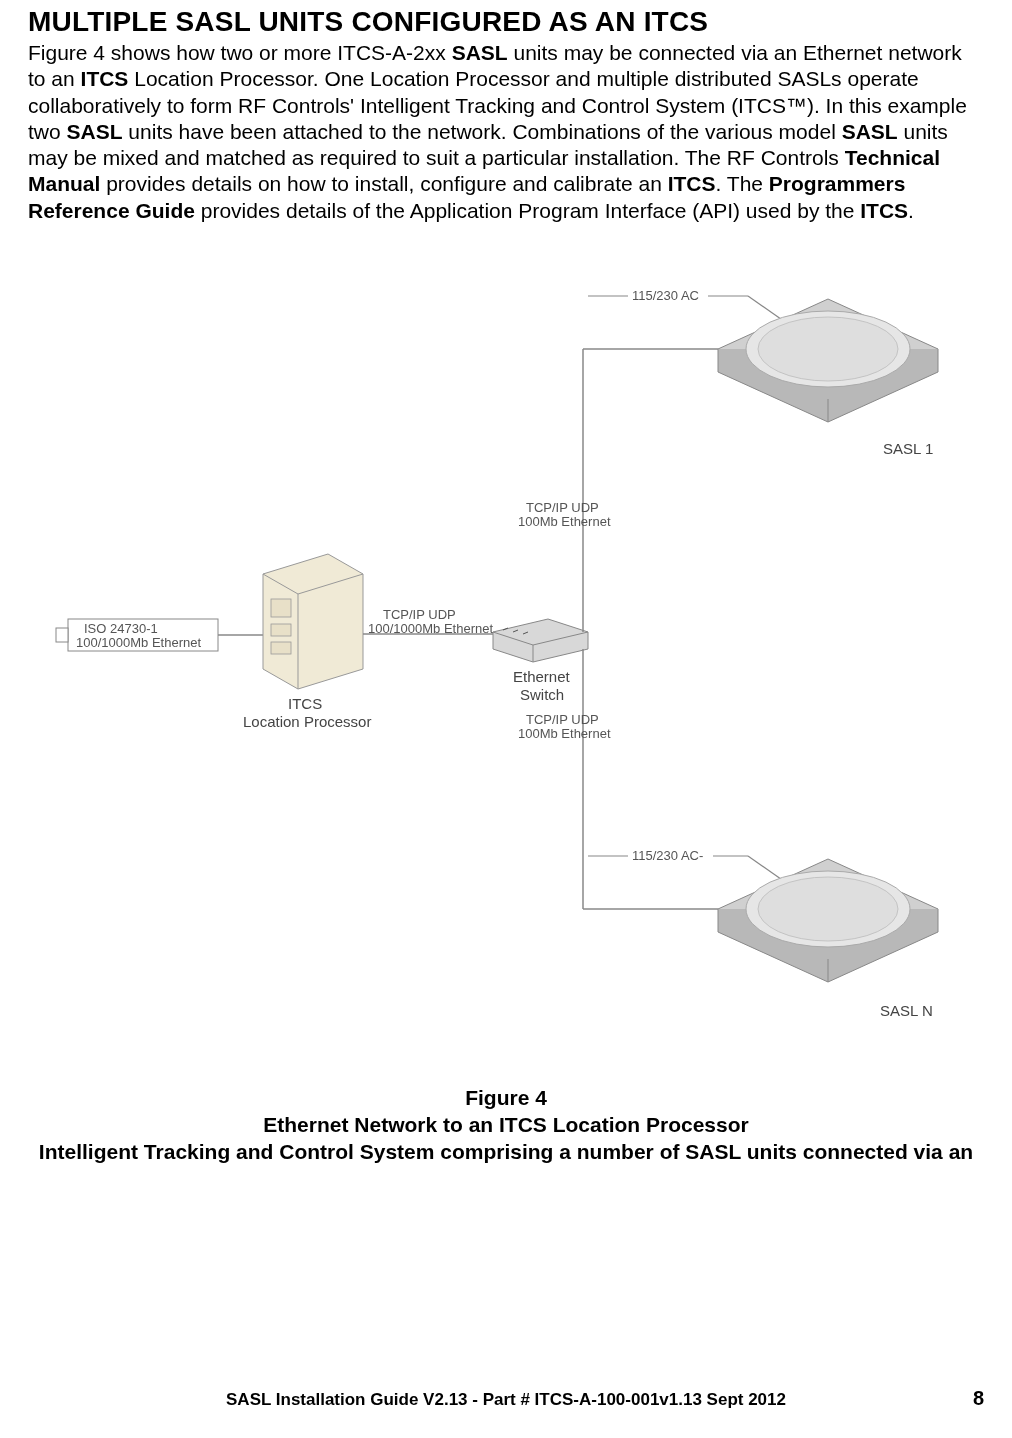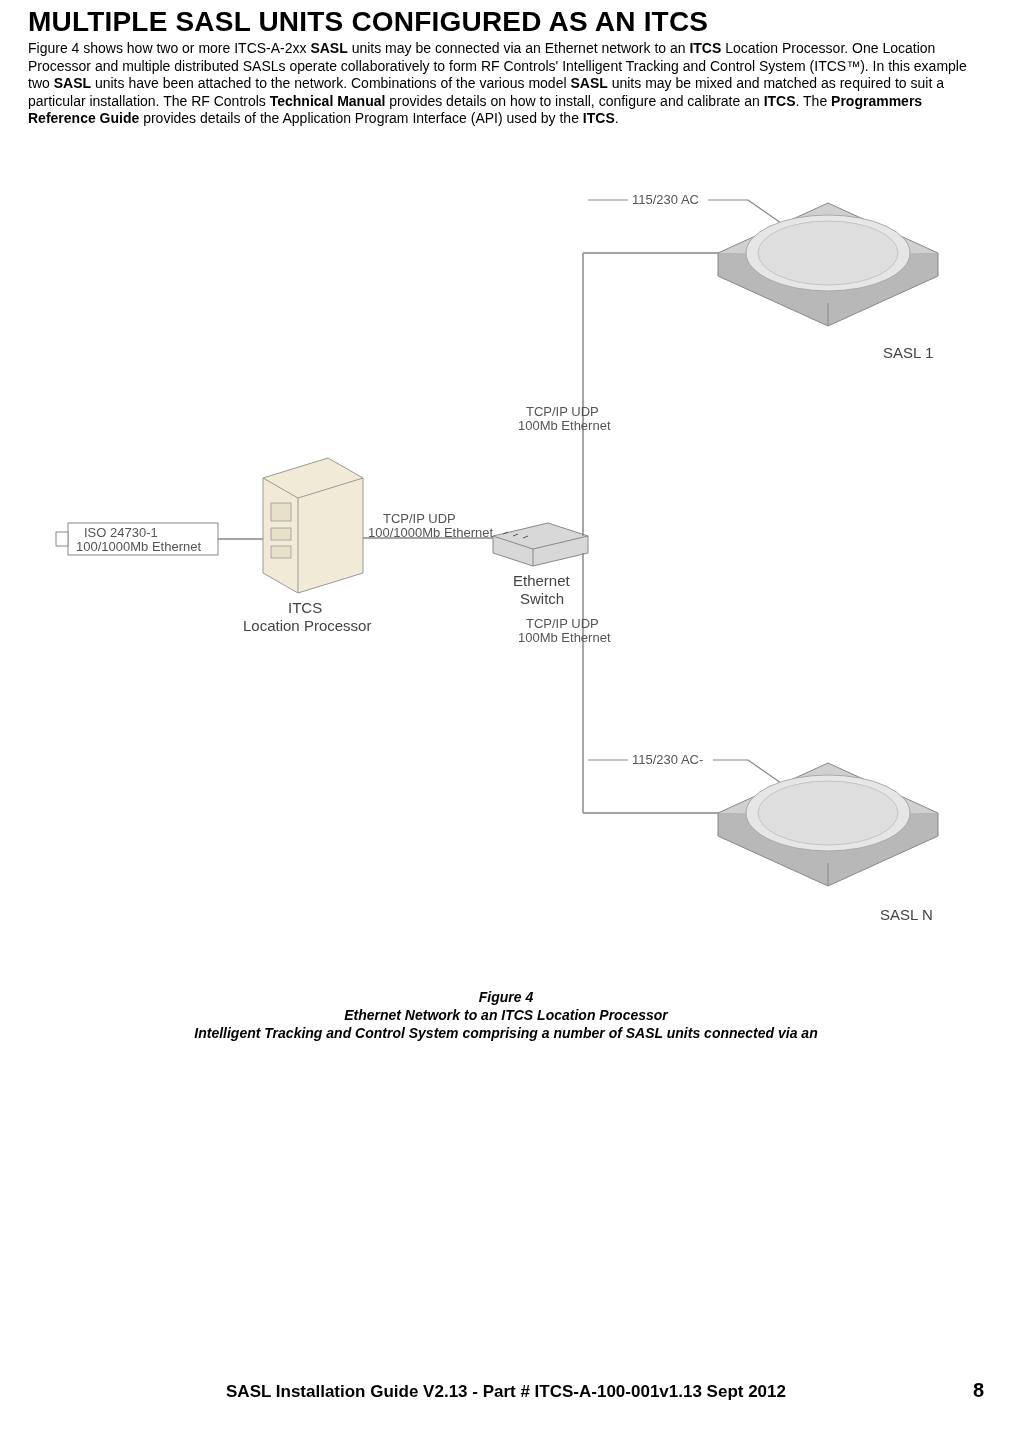--- a/index.html
+++ b/index.html
@@ -11,21 +11,21 @@
       position: relative;
       padding: 6px 28px 20px 28px;
     }
     .heading {
       font-size: 28px;
       font-weight: bold;
       margin-bottom: 2px;
       letter-spacing: 0.2px;
     }
     .body-text {
-      font-size: 14px;
+      font-size: 21px;
       line-height: 1.25;
     }
     .bold { font-weight: bold; }
     .diagram-wrap {
       width: 100%;
       height: 790px;
       position: relative;
       margin-top: 30px;
     }
     .diagram-wrap svg {
@@ -38,28 +38,27 @@
       font-size: 13px;
     }
     .diagram-label-lg {
       font-family: Arial, Helvetica, sans-serif;
       fill: #444;
       font-size: 15px;
     }
     .caption {
       text-align: center;
       font-weight: bold;
-      font-size: 14px;
+      font-size: 21px;
       line-height: 1.3;
       margin-top: 40px;
-      font-style: italic;
     }
     .footer {
       position: absolute;
-      bottom: 36px;
+      bottom: 28px;
       left: 0;
       width: 100%;
       padding: 0 44px;
       font-weight: bold;
       font-size: 17px;
     }
     .footer-text { display: inline-block; width: 100%; text-align: center; }
     .pagenum {
       position: absolute;
       right: 28px;

